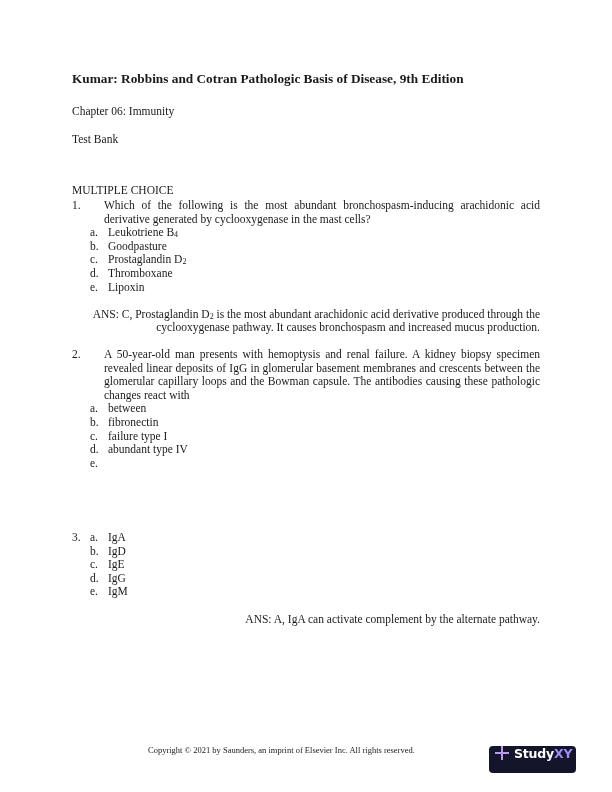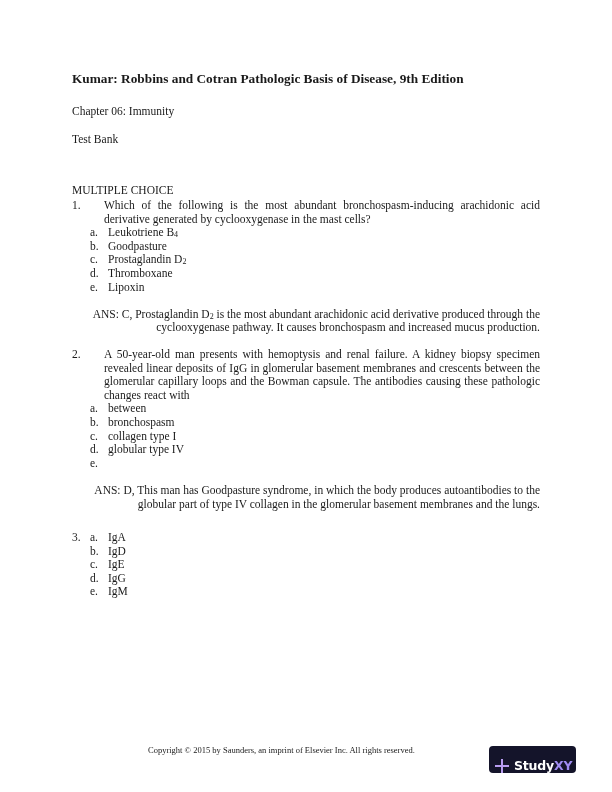--- a/index.html
+++ b/index.html
@@ -14,21 +14,21 @@
     .q .num { position: absolute; left: 0; top: 0; }
     .q .stem { margin-left: 32px; text-align: justify; text-align-last: left; }
     .q ol { list-style: none; margin: 0; padding: 0; margin-left: 18px; }
     .q li { position: relative; padding-left: 18px; height: 13.6px; white-space: nowrap; }
     .q li .opt-letter { position: absolute; left: 0; }
     .ans { margin-left: 18px; margin-top: 13.6px; text-align: right; }
     sub { font-size: 8px; vertical-align: -1px; line-height: 0; }
     .footer { position: absolute; left: 148px; top: 745px; font-size: 8.5px; white-space: nowrap; }
     .badge {
       position: absolute; left: 489px; top: 746px; width: 87px; height: 27px;
-      background: #14142a; border-radius: 4px; display: flex; align-items: flex-end;
+      background: #14142a; border-radius: 4px; display: flex; align-items: flex-start;
       box-sizing: border-box; padding-left: 6px;
     }
     .badge .plus { width: 14px; height: 14px; position: relative; margin-right: 5px; }
     .badge .plus::before, .badge .plus::after {
       content: ""; position: absolute; background: #b79cf0;
     }
     .badge .plus::before { left: 6px; top: 0; width: 2px; height: 14px; }
     .badge .plus::after { left: 0; top: 6px; width: 14px; height: 2px; }
     .badge .brand { font-family: "DejaVu Sans", sans-serif; font-weight: bold; font-size: 12.5px; color: #ffffff; letter-spacing: -0.2px; }
     .badge .brand-accent { color: #9f8bf2; }
@@ -53,38 +53,38 @@
       <li><span class="opt-letter">e.</span><span>Lipoxin</span></li>
     </ol>
     <div class="ans"><span>ANS: C, Prostaglandin D</span><sub>2</sub><span> is the most abundant arachidonic acid derivative produced through the cyclooxygenase pathway. It causes bronchospasm and increased mucus production.</span></div>
   </div>
 
   <div class="q" style="top:348px">
     <span class="num">2.</span>
     <div class="stem">A 50-year-old man presents with hemoptysis and renal failure.  A kidney biopsy specimen revealed linear deposits of IgG in glomerular basement membranes and crescents between the glomerular capillary loops and the Bowman capsule.  The antibodies causing these pathologic changes react with</div>
     <ol>
       <li><span class="opt-letter">a.</span><span>between</span></li>
-      <li><span class="opt-letter">b.</span><span>bronchospasm</span></li>
-      <li><span class="opt-letter">c.</span><span>collagen type I</span></li>
-      <li><span class="opt-letter">d.</span><span>globular type IV</span></li>
+      <li><span class="opt-letter">b.</span><span>fibronectin</span></li>
+      <li><span class="opt-letter">c.</span><span>failure type I</span></li>
+      <li><span class="opt-letter">d.</span><span>abundant type IV</span></li>
       <li><span class="opt-letter">e.</span></li>
     </ol>
-    <div class="ans"><span>ANS: D, This man has Goodpasture syndrome, in which the body produces autoantibodies to the globular part of type IV collagen in the glomerular basement membranes and the lungs.</span></div>
   </div>
 
   <div class="q" style="top:531px">
     <span class="num">3.</span>
     <ol>
       <li><span class="opt-letter">a.</span><span>IgA</span></li>
       <li><span class="opt-letter">b.</span><span>IgD</span></li>
       <li><span class="opt-letter">c.</span><span>IgE</span></li>
       <li><span class="opt-letter">d.</span><span>IgG</span></li>
       <li><span class="opt-letter">e.</span><span>IgM</span></li>
     </ol>
+    <div class="ans"><span>ANS: A, IgA can activate complement by the alternate pathway.</span></div>
   </div>
 
-  <div class="footer">Copyright © 2015 by Saunders, an imprint of Elsevier Inc. All rights reserved.</div>
+  <div class="footer">Copyright © 2021 by Saunders, an imprint of Elsevier Inc. All rights reserved.</div>
 
   <div class="badge">
     <span class="plus"></span>
     <span class="brand"><span>Study</span><span class="brand-accent">XY</span></span>
   </div>
 </div>
 
 </body></html>

